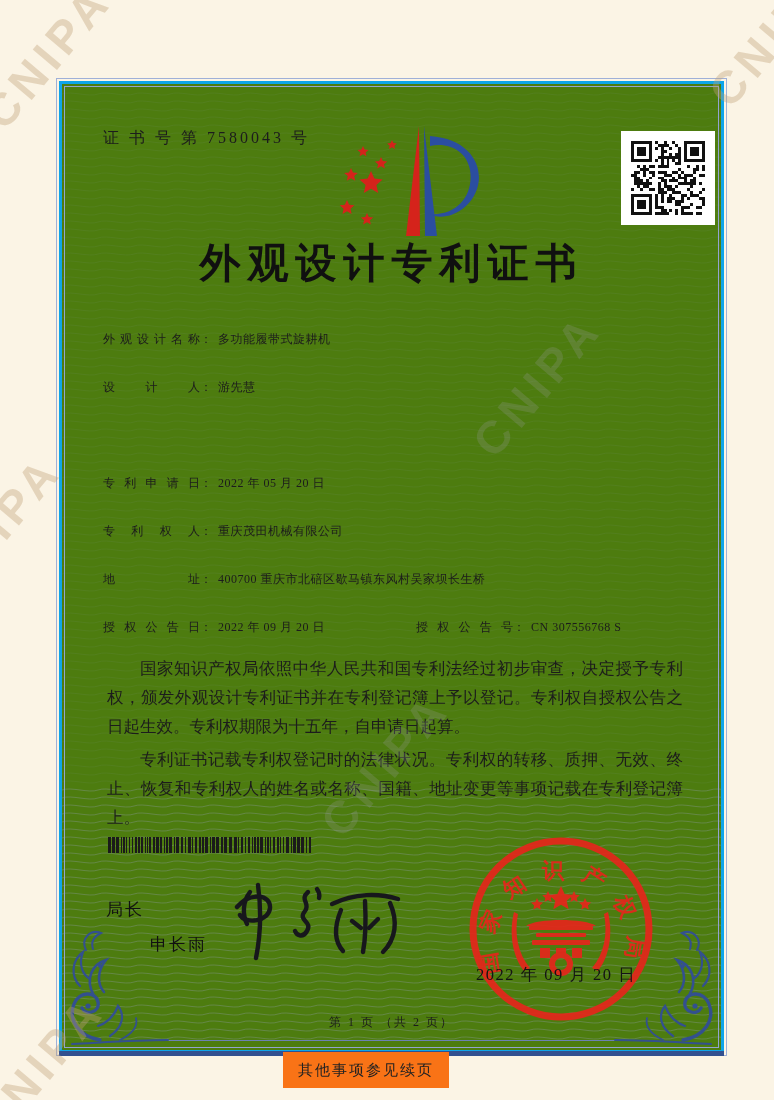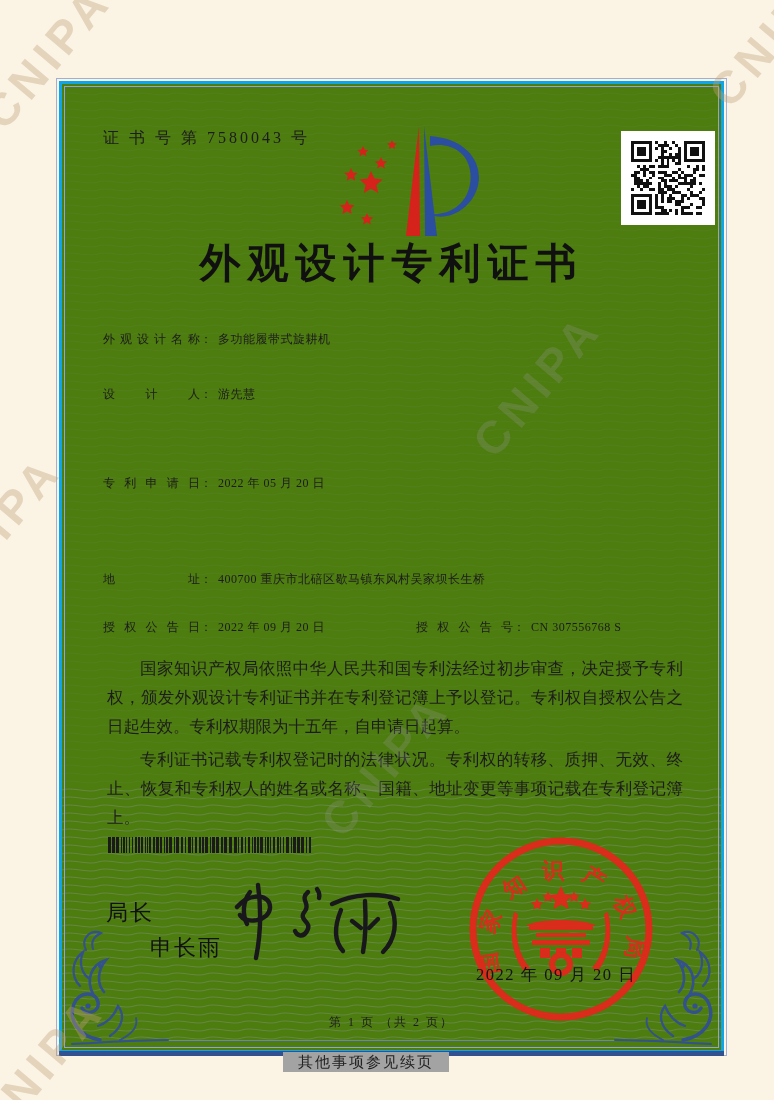--- a/index.html
+++ b/index.html
@@ -23,30 +23,30 @@
         font-size:41px;font-weight:bold;letter-spacing:7px;color:#101010;}
   .row{position:absolute;left:41px;right:30px;font-size:12px;white-space:nowrap;}
   .row-label{display:inline-block;width:97px;text-align:justify;text-align-last:justify;}
   .row-colon{display:inline-block;margin-right:6px;}
   .row-value{letter-spacing:0.5px;}
   .pair2{position:absolute;left:313px;top:0;}
   .paras{position:absolute;left:41px;right:34px;top:566px;font-size:16.5px;line-height:29px;text-align:justify;}
   .paras p{margin:4px;text-indent:2em;}
   .barcode{position:absolute;left:46px;top:753px;}
   .officer{position:absolute;left:44px;font-family:"Liberation Sans","DejaVu Sans",sans-serif;
-        font-size:22px;letter-spacing:2px;color:#111;}
+        font-size:17px;letter-spacing:2px;color:#111;}
   .officer.t1{top:814px;} .officer.t2{top:849px;margin-left:44px;}
   .signature{position:absolute;left:158px;top:796px;}
   .seal{position:absolute;left:404px;top:750px;z-index:4;}
   .seal-date{position:absolute;left:414px;top:880px;z-index:5;font-size:16.5px;
         letter-spacing:1.5px;color:#141414;white-space:nowrap;}
   .page-footer{position:absolute;left:0;right:0;top:930px;text-align:center;font-size:12px;letter-spacing:2px;}
   .corner{position:absolute;bottom:4px;z-index:2;}
   .corner.left{left:4px;} .corner.right{right:4px;transform:scaleX(-1);}
-  .note-box{position:absolute;left:283px;top:1052px;width:166px;height:20px;background:#a3a3a3;
+  .note-box{position:absolute;left:283px;top:1052px;width:166px;height:36px;background:#f97316;
         display:flex;align-items:center;justify-content:center;z-index:6;
         font-size:15px;letter-spacing:2px;color:#222;}
 </style>
 </head>
 <body>
 
 <div class="page">
 
   <div class="watermark" style="left:-38px;top:30px;">CNIPA</div>
   <div class="watermark" style="left:688px;top:8px;">CNIPA</div>
@@ -528,25 +528,28 @@
           <rect x="22" y="24" width="1" height="1" fill="#111"></rect>
           <rect x="23" y="24" width="1" height="1" fill="#111"></rect>
         </svg>
     </div>
 
     <div class="cert-title">外观设计专利证书</div>
 
     <div class="row" style="top:247px;">
       <span class="row-label">外观设计名称</span><span class="row-colon">：</span><span class="row-value">多功能履带式旋耕机</span>
     </div>
-    <div class="row" style="top:302px;">
+    <div class="row" style="top:295px;">
       <span class="row-label">设计人</span><span class="row-colon">：</span><span class="row-value">游先慧</span>
     </div>
     <div class="row" style="top:391px;">
       <span class="row-label">专利申请日</span><span class="row-colon">：</span><span class="row-value">2022 年 05 月 20 日</span>
+    </div>
+    <div class="row" style="top:439px;">
+      <span class="row-label">专利权人</span><span class="row-colon">：</span><span class="row-value">重庆茂田机械有限公司</span>
     </div>
     <div class="row" style="top:487px;">
       <span class="row-label">地址</span><span class="row-colon">：</span><span class="row-value">400700 重庆市北碚区歇马镇东风村吴家坝长生桥</span>
     </div>
     <div class="row" style="top:535px;">
       <span class="row-label">授权公告日</span><span class="row-colon">：</span><span class="row-value">2022 年 09 月 20 日</span>
       <span class="pair2">
         <span class="row-label">授权公告号</span><span class="row-colon">：</span><span class="row-value">CN 307556768 S</span>
       </span>
     </div>

